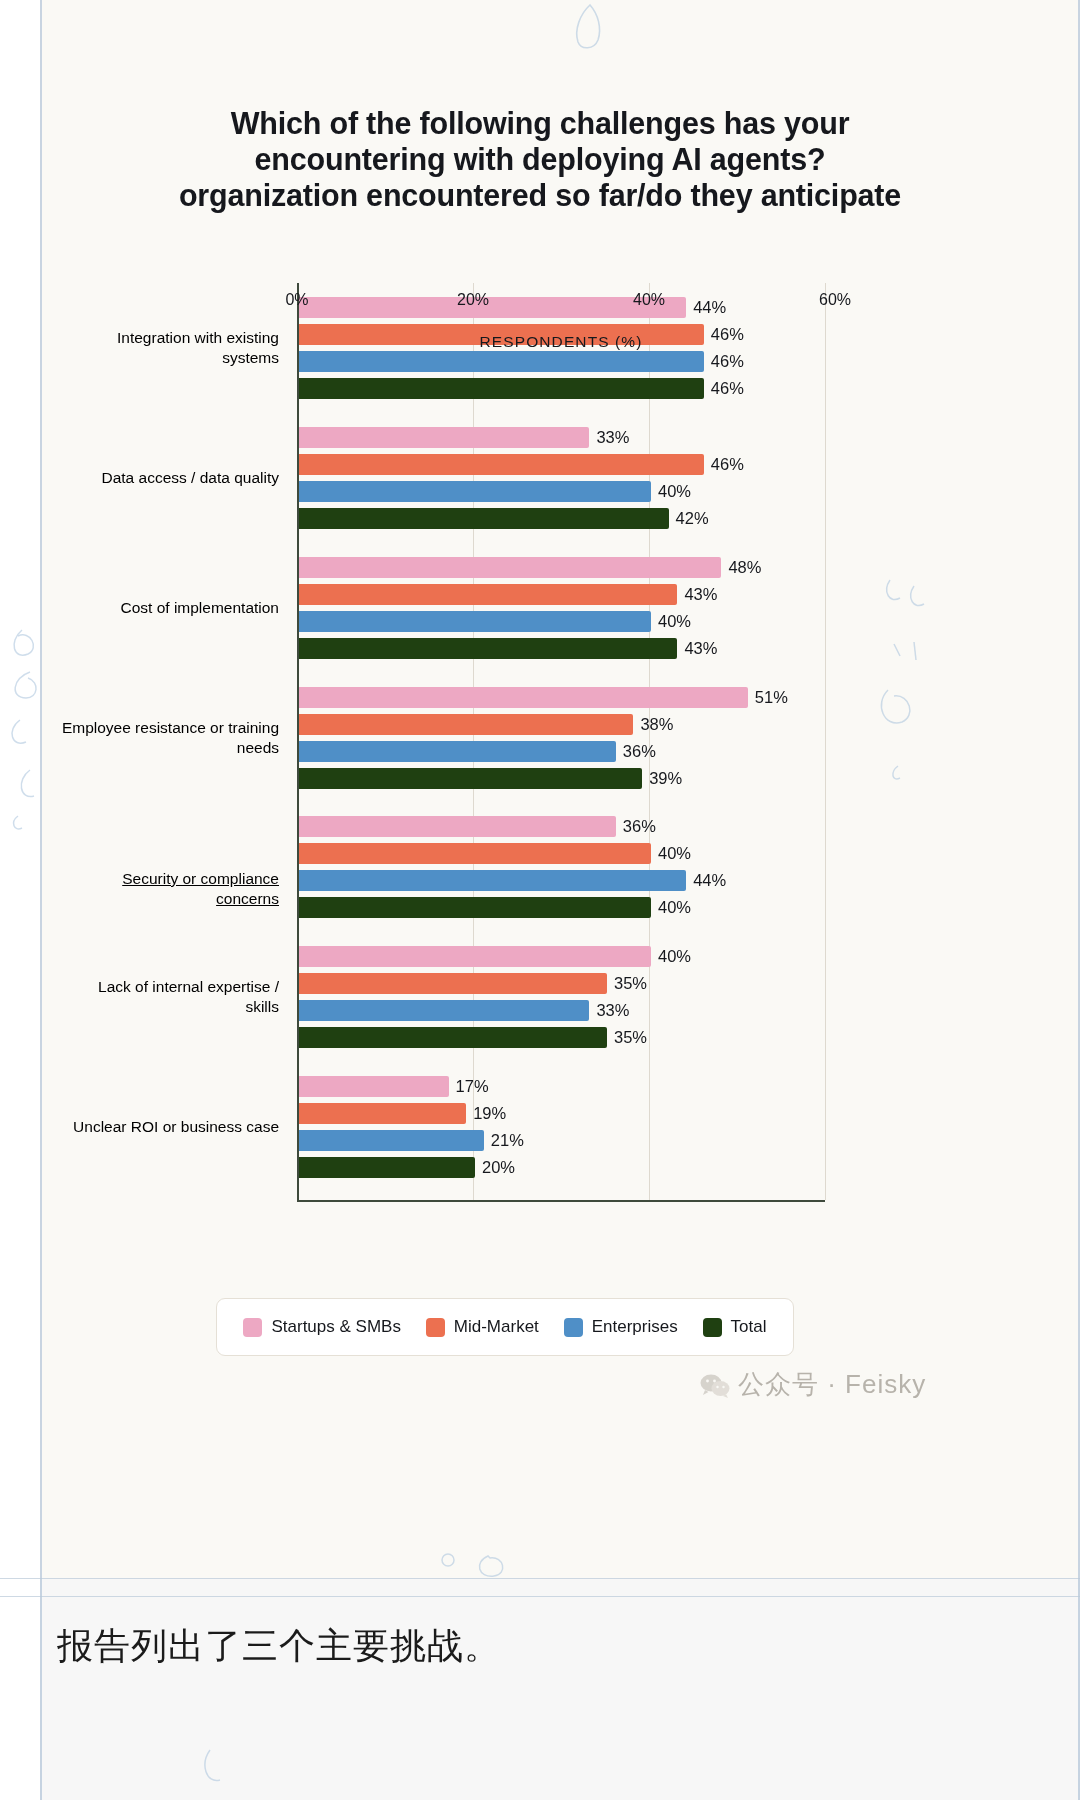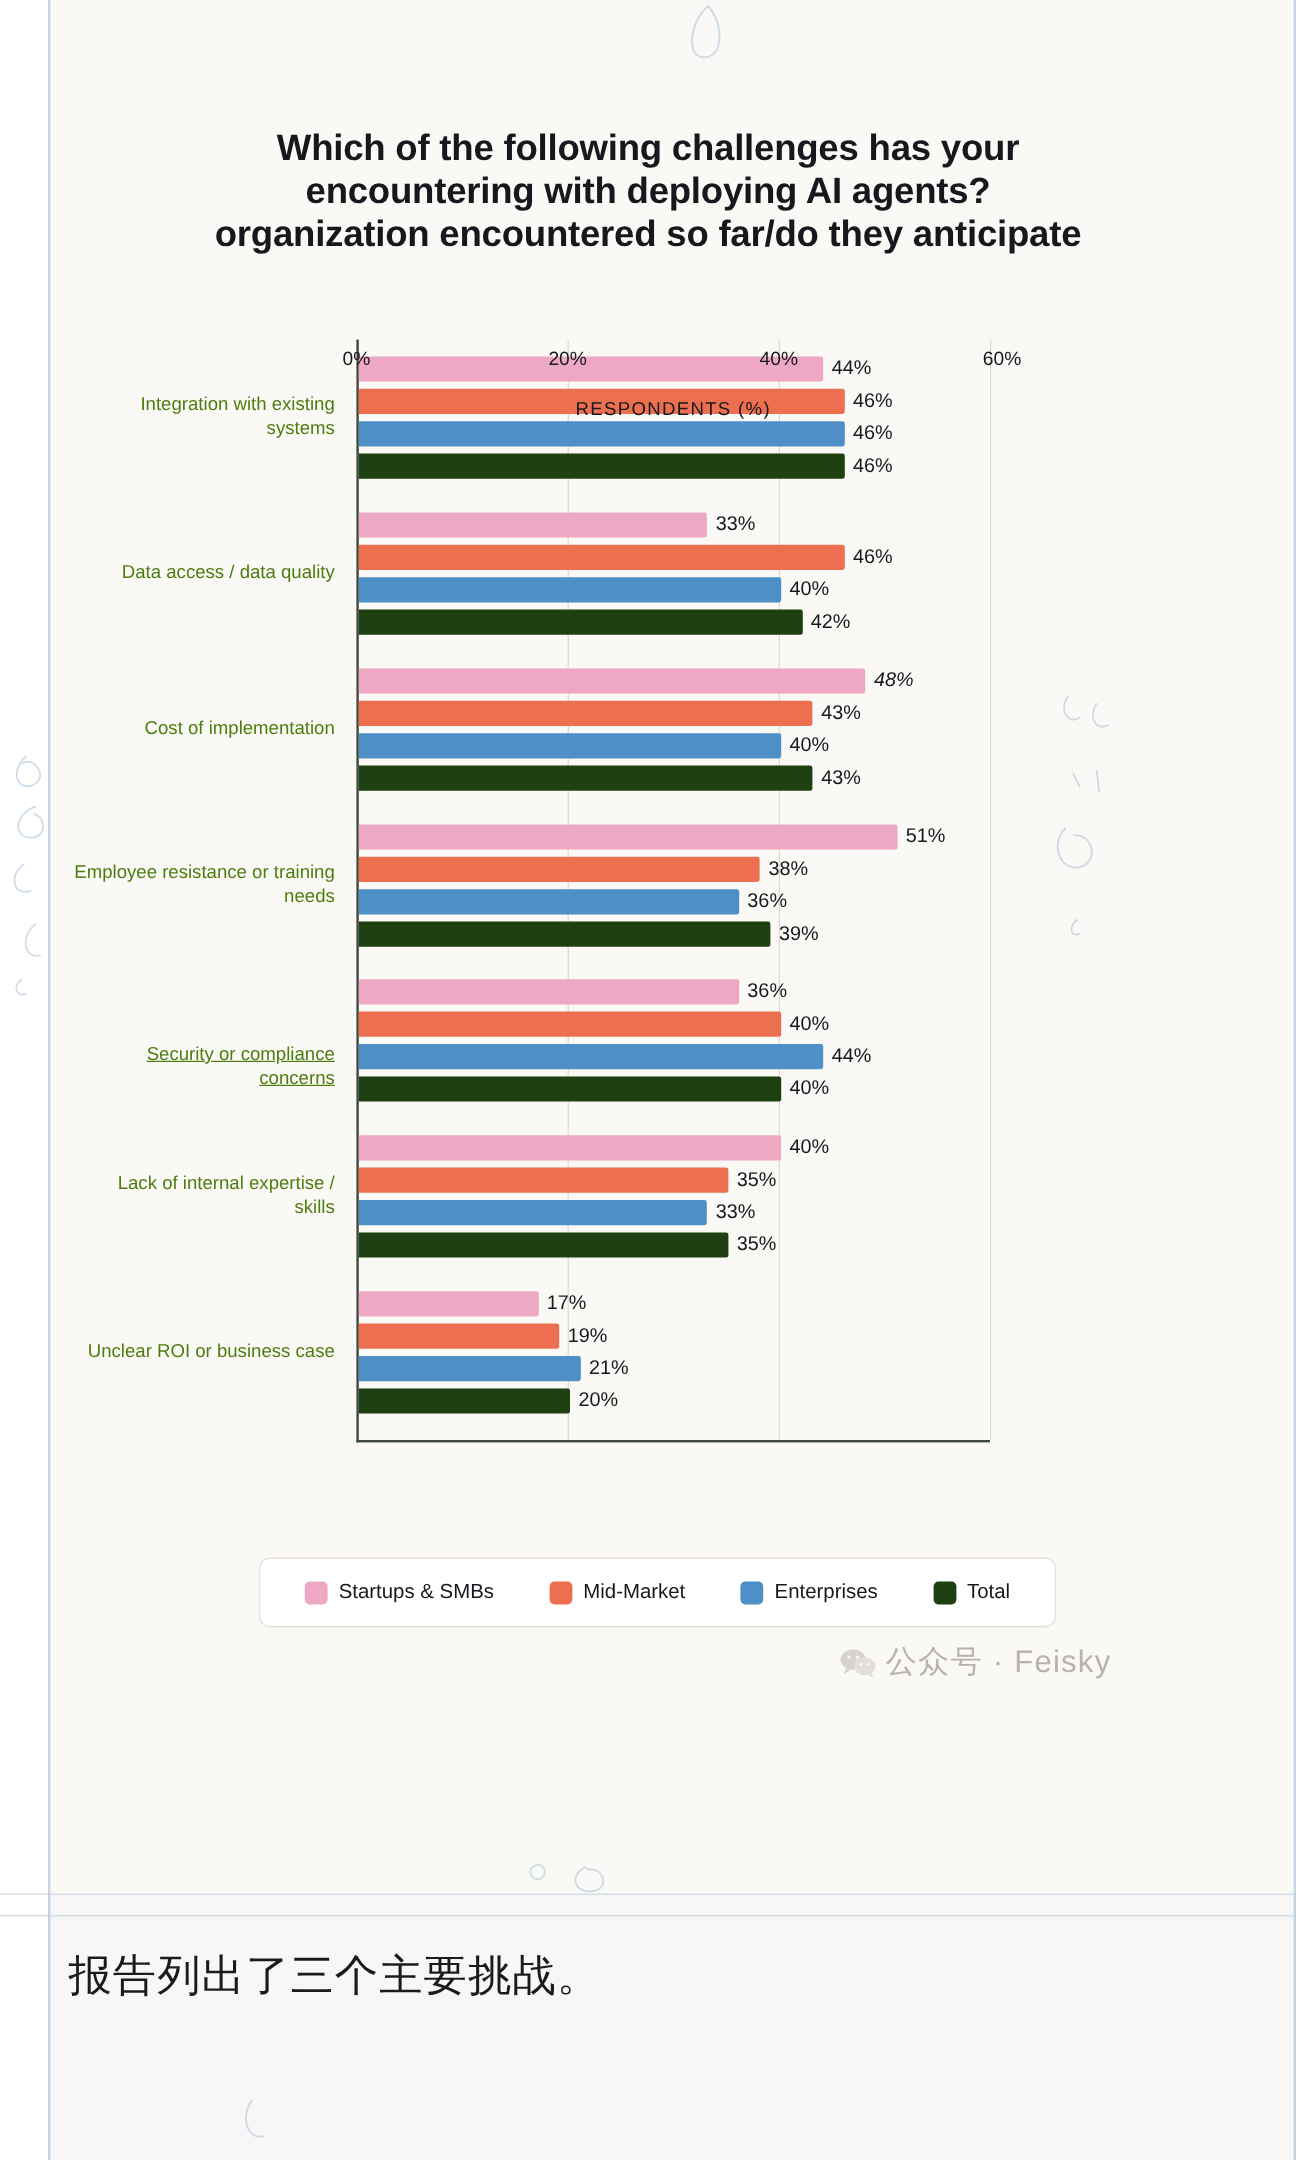--- a/index.html
+++ b/index.html
@@ -121,21 +121,21 @@
     padding-left: 7px;
   }
 
   .cat-label {
     position: absolute;
     right: 1000px;  
     text-align: right;
     font-size: 15.5px;
     font-weight: 500;
     line-height: 20px;
-    color: #4d7c0f;
+    color: #000000;
   }
 
   .xtick {
     position: absolute;
     top: 8px;
     font-size: 16px;
     color: #16181d;
     transform: translateX(-50%);
     white-space: nowrap;
   }
@@ -146,21 +146,21 @@
     text-align: center;
     font-size: 15.5px;
     letter-spacing: 1.1px;
     color: #16181d;
   }
 
   
   .legend {
     position: absolute;
     left: 176px; top: 1258px;
-    width: 664px; height: 58px;
+    width: 578px; height: 58px;
     background: #ffffff;
     border: 1px solid #e5e0d6;
     border-radius: 9px;
     display: flex;
     align-items: center;
     justify-content: space-around;
     padding: 0 14px;
   }
   .legend-item { display: flex; align-items: center; gap: 9px; }
   .legend-swatch {
@@ -289,21 +289,21 @@
               <span class="bar-label" style="left: 352px;">40%</span>
             </div>
             <div class="bar-row">
               <div class="bar" title="Total: 42%" style="width: 369.6px; background: rgb(31, 64, 17);"></div>
               <span class="bar-label" style="left: 369.6px;">42%</span>
             </div>
           </div>
           <div class="group" style="top: 273.643px;">
             <div class="bar-row">
               <div class="bar" title="Startups &amp; SMBs: 48%" style="width: 422.4px; background: rgb(237, 168, 195);"></div>
-              <span class="bar-label" style="left: 422.4px; font-style: italic;">48%</span>
+              <span class="bar-label" style="left: 422.4px;">48%</span>
             </div>
             <div class="bar-row">
               <div class="bar" title="Mid-Market: 43%" style="width: 378.4px; background: rgb(236, 112, 80);"></div>
               <span class="bar-label" style="left: 378.4px;">43%</span>
             </div>
             <div class="bar-row">
               <div class="bar" title="Enterprises: 40%" style="width: 352px; background: rgb(79, 143, 199);"></div>
               <span class="bar-label" style="left: 352px;">40%</span>
             </div>
             <div class="bar-row">

